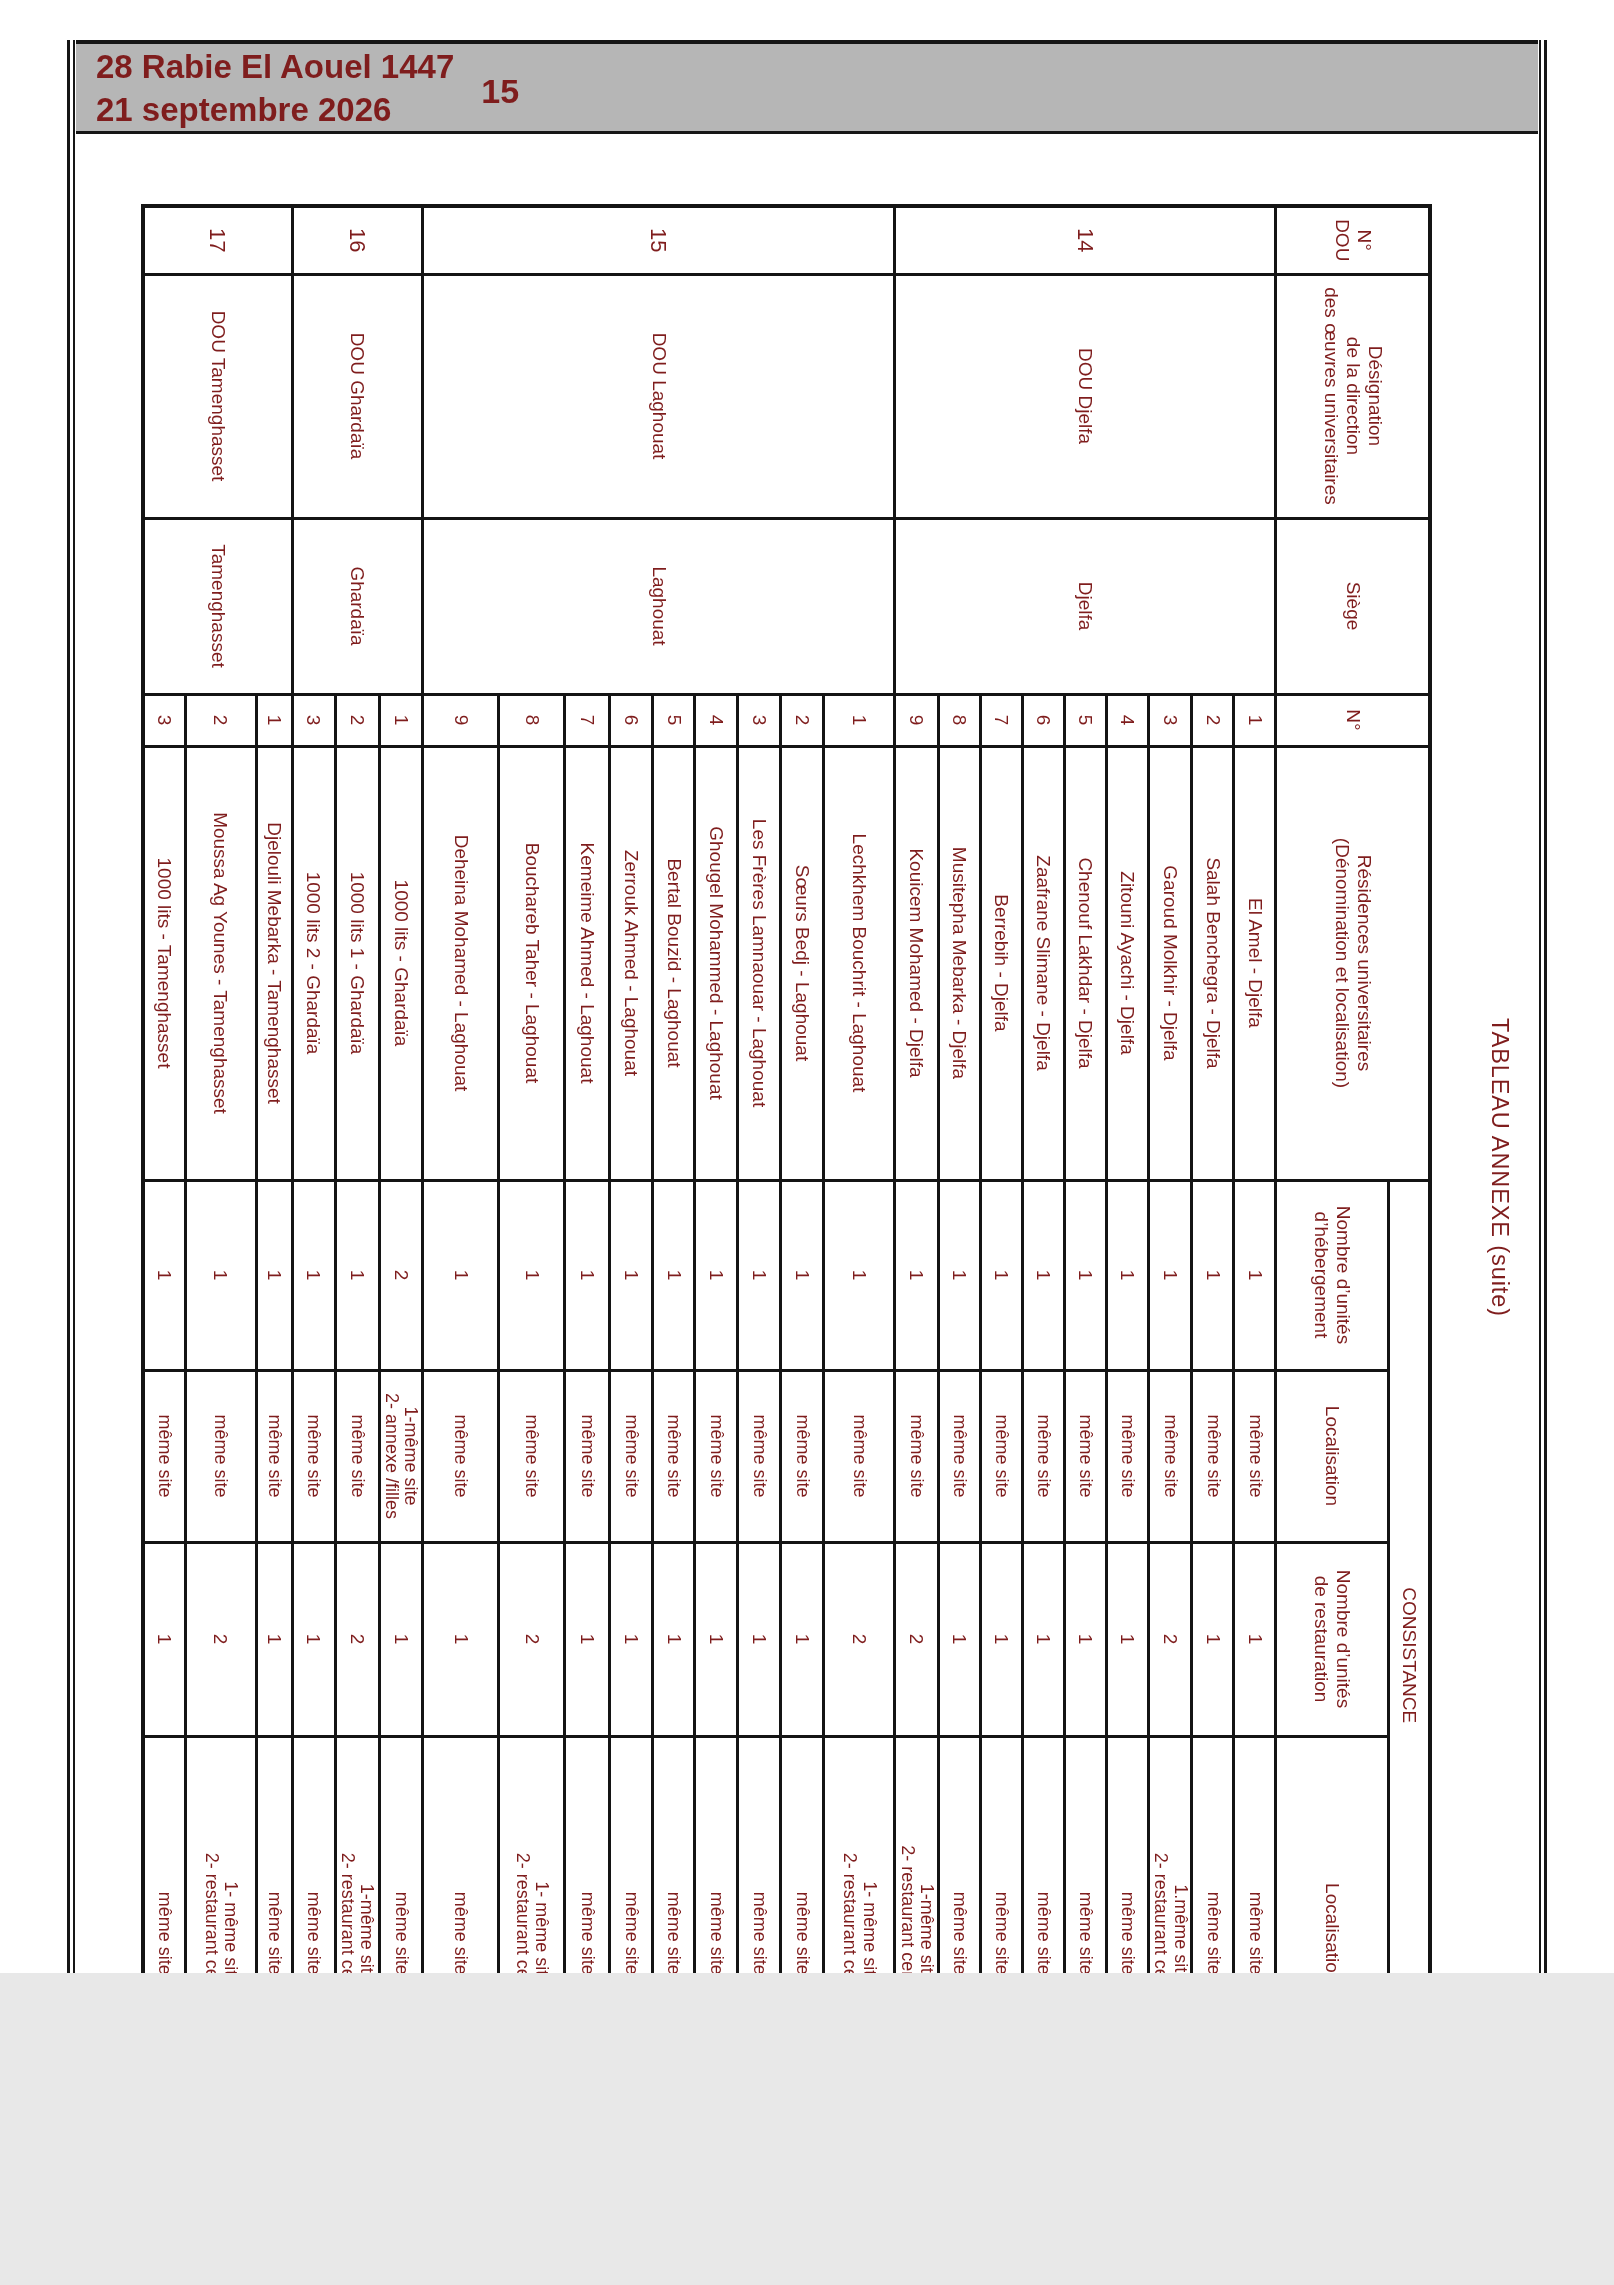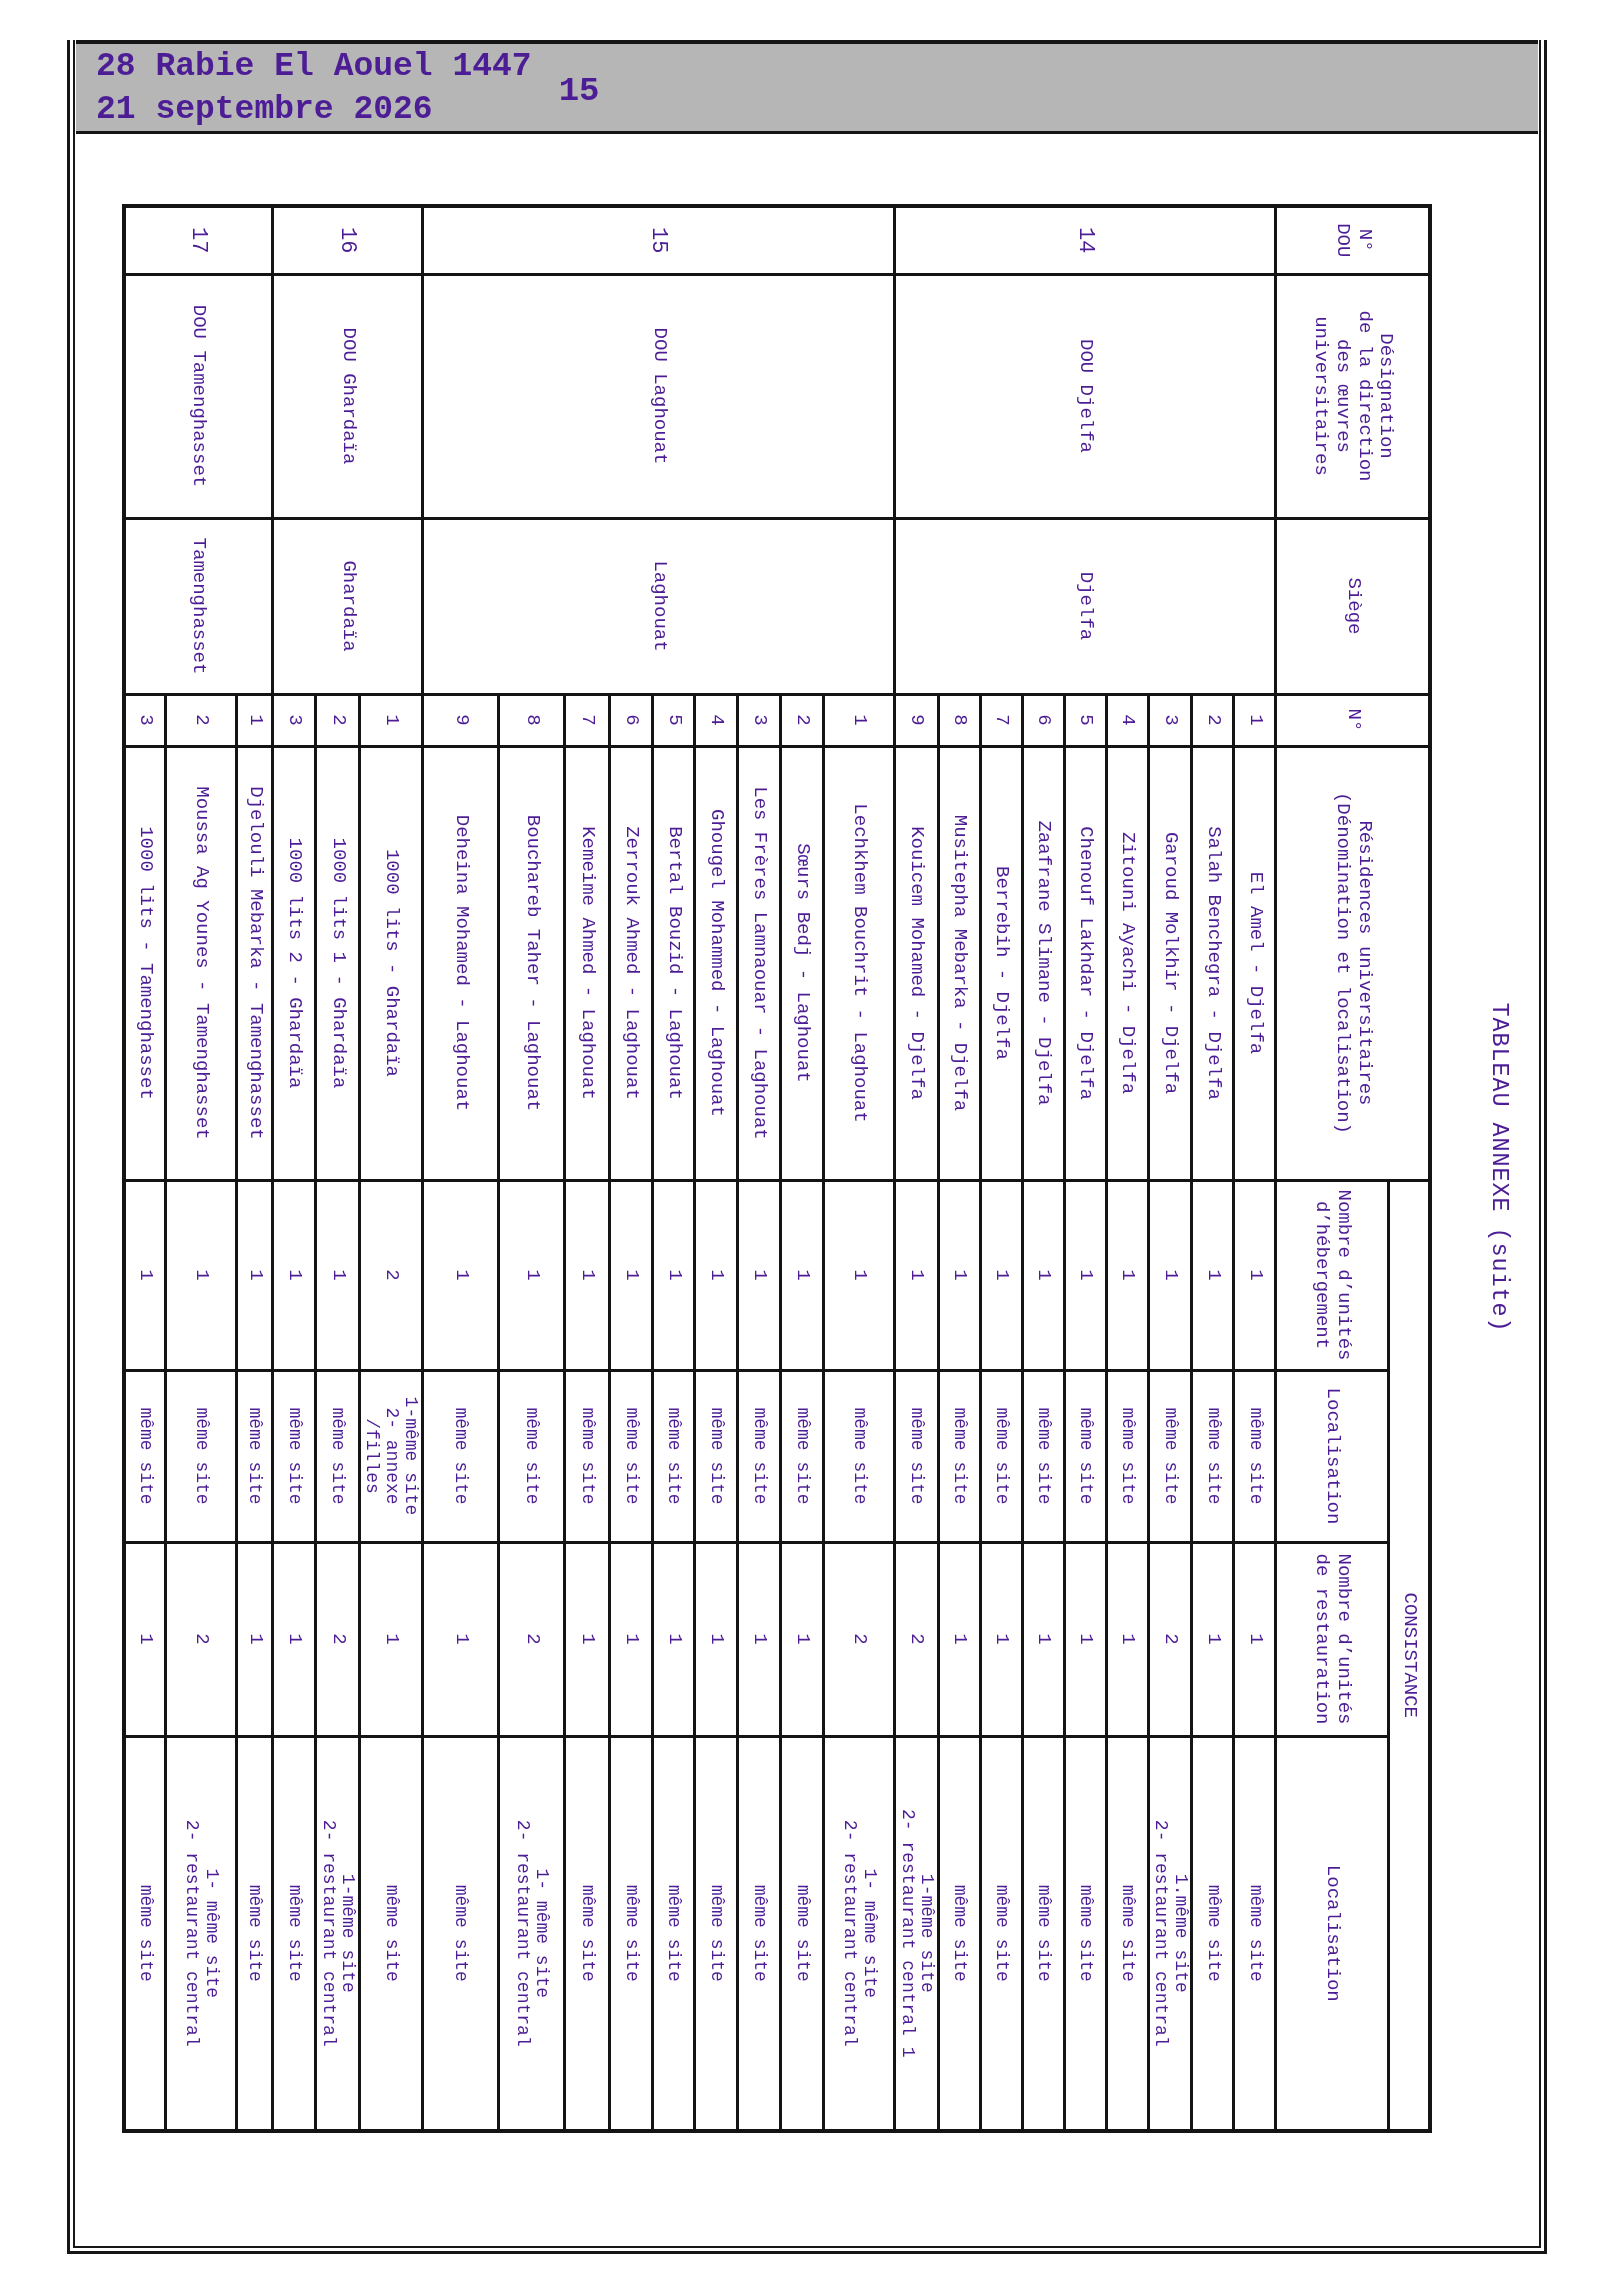--- a/index.html
+++ b/index.html
@@ -1,17 +1,17 @@
 <!DOCTYPE html>
 <html style="font-size:14.5px"><head>
 <meta charset="utf-8">
 <style>
   html,body{margin:0;padding:0;background:#e8e8e8;}
-  .page{position:relative;width:1615px;height:2285px;background:#ffffff;
-        font-family:Liberation Mono, monospace;color:#4c1d95;overflow:hidden;}
+  .page{position:relative;width:1615px;height:1973px;background:#ffffff;
+        font-family:Liberation Sans, sans-serif;color:#7f1d1d;overflow:hidden;}
 
   
   .frame{position:absolute;left:67px;top:40px;width:1480px;height:2214px;
          box-sizing:border-box;border-left:3.6px solid #161616;border-right:3.6px solid #161616;
          border-bottom:3.6px solid #161616;}
   .frame::before{content:"";position:absolute;left:2.7px;right:2.7px;top:0;bottom:2.7px;
          border-left:2.7px solid #161616;border-right:2.7px solid #161616;border-bottom:2.7px solid #161616;}
 
   
   .masthead{position:absolute;left:76px;top:40px;width:1462px;height:94px;box-sizing:border-box;

